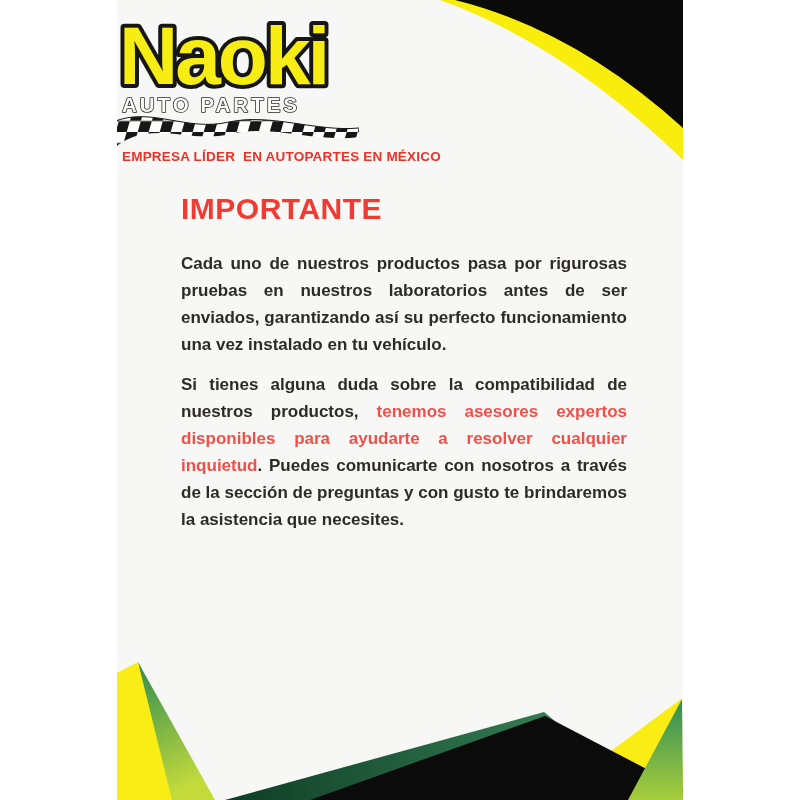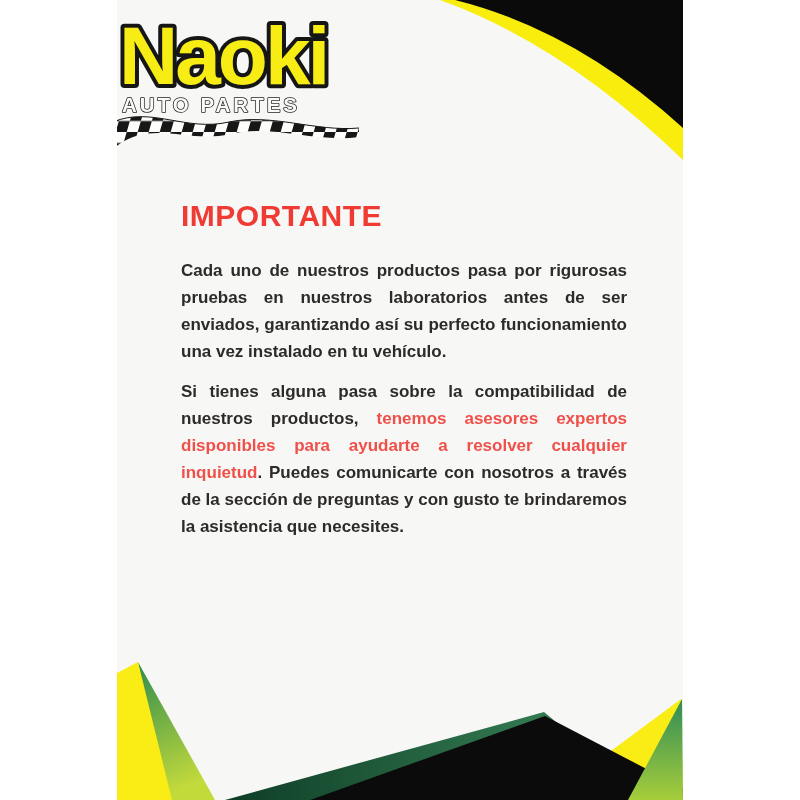--- a/index.html
+++ b/index.html
@@ -17,21 +17,21 @@
   .tagline{
     position:absolute;left:5px;top:149px;width:470px;
     color:#e8332b;font-size:13.5px;font-weight:bold;letter-spacing:.2px;
     white-space:pre-wrap;
   }
   .content{
     position:absolute;left:64px;top:192px;width:446px;
     color:#2d2b2a;
   }
   .content h1{
-    margin:7px 0 24px 0;color:#ef3b33;font-size:30px;font-weight:bold;
+    margin:0 0 24px 0;color:#ef3b33;font-size:30px;font-weight:bold;
     letter-spacing:.5px;
   }
   .content p{
     margin:0 0 13px 0;font-size:17px;line-height:27px;font-weight:bold;
     text-align:justify;
   }
   .red-inline{color:#f0504a;}
 </style>
 </head>
 <body>
@@ -85,21 +85,22 @@
         <clipPath id="flagClip">
           <path d="M2,12 C40,-4 75,22 118,12 C160,3 205,22 248,18 L248,27 C205,33 160,14 119,24 C76,34 40,8 3,38 Z"></path>
         </clipPath>
       </defs>
       <g clip-path="url(#flagClip)">
         <rect x="0" y="-6" width="252" height="56" fill="url(#chk)"></rect>
       </g>
       <path d="M2,12 C40,-4 75,22 118,12 C160,3 205,22 248,18" fill="none" stroke="#171717" stroke-width="1"></path>
     </svg>
 
+    <div class="tagline">EMPRESA LÍDER  EN AUTOPARTES EN MÉXICO</div>
 
     <div class="content">
       <h1>IMPORTANTE</h1>
       <p>Cada uno de nuestros productos pasa por rigurosas pruebas en nuestros laboratorios antes de ser enviados, garantizando así su perfecto funcionamiento una vez instalado en tu vehículo.</p>
-      <p><span>Si tienes alguna pasa sobre la compatibilidad de nuestros productos, </span><span class="red-inline">tenemos asesores expertos disponibles para ayudarte a resolver cualquier inquietud</span><span>. Puedes comunicarte con nosotros a través de la sección de preguntas y con gusto te brindaremos la asistencia que necesites.</span></p>
+      <p><span>Si tienes alguna duda sobre la compatibilidad de nuestros productos, </span><span class="red-inline">tenemos asesores expertos disponibles para ayudarte a resolver cualquier inquietud</span><span>. Puedes comunicarte con nosotros a través de la sección de preguntas y con gusto te brindaremos la asistencia que necesites.</span></p>
     </div>
 
   </div>
 </div>
 
 </body></html>

